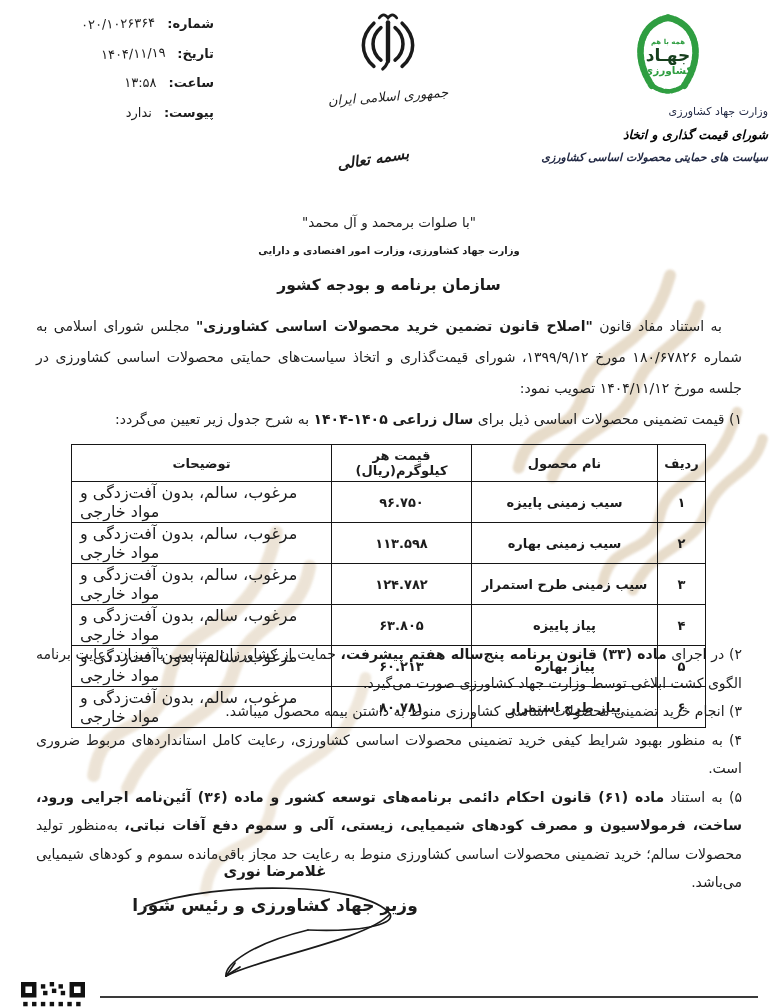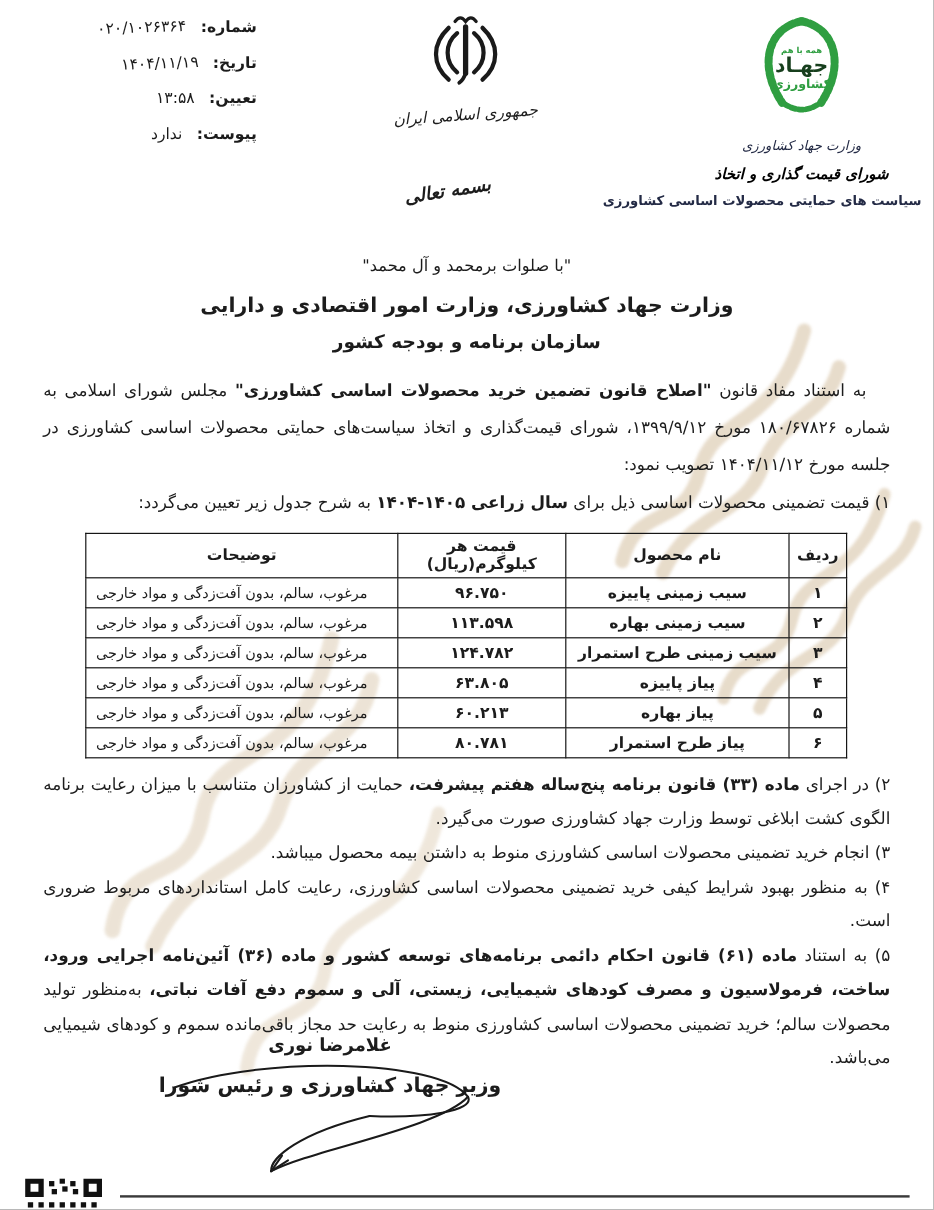--- a/index.html
+++ b/index.html
@@ -15,50 +15,50 @@
   .meta{position:absolute; top:16px; left:14px; width:200px; direction:rtl;}
   .meta-row{display:flex; align-items:baseline; gap:12px; height:29.5px; justify-content:flex-start;}
   .meta-row .lbl{font-weight:bold; font-size:13px; white-space:nowrap;}
   .meta-row .val{font-size:13px; white-space:nowrap; transform:rotate(-2deg);}
   
   .emblem{position:absolute; top:10px; left:318px; width:140px; text-align:center;}
   .emblem .country{font-size:13px; font-style:italic; margin-top:1px; transform:rotate(-4deg); white-space:nowrap;}
   .besmellah{position:absolute; top:150px; left:328px; width:90px; text-align:center;
     font-size:15px; font-weight:bold; font-style:italic; transform:rotate(-9deg);}
   
-  .logo-block{position:absolute; top:8px; right:10px; width:200px; text-align:center;}
+  .logo-block{position:absolute; top:8px; right:10px; width:200px; text-align:right;}
   .wreath{position:relative; width:88px; height:94px; margin:0 auto;}
   .wreath .inner{position:absolute; inset:0; display:flex; flex-direction:column; align-items:center; justify-content:center; padding-top:4px;}
   .wreath .motto{font-size:7px; color:#2f9e41; font-weight:bold;}
   .wreath .nm1{font-size:17px; font-weight:bold; color:#173f1d; line-height:1.1; letter-spacing:1px;}
   .wreath .nm2{font-size:10.5px; font-weight:bold; color:#2f9e41;}
-  .logo-block .ministry{font-size:11px; font-style:italic; color:#232a45; margin-top:13px;}
+  .logo-block .ministry{font-size:11px; color:#232a45; margin-top:3px;}
   .logo-block .council1{font-size:12.5px; font-style:italic; font-weight:bold; color:#000000; margin-top:9px;}
-  .logo-block .council2{font-size:11px; font-weight:bold; color:#232a45; margin-top:9px; white-space:nowrap;}
+  .logo-block .council2{font-size:11px; font-style:italic; font-weight:bold; color:#232a45; margin-top:9px; white-space:nowrap;}
   
   .salutation{position:absolute; top:214px; left:0; width:100%; text-align:center; font-size:13.5px;}
-  .recipient1{position:absolute; top:245px; left:0; width:100%; text-align:center; font-size:17px; font-weight:bold;}
+  .recipient1{position:absolute; top:245px; left:0; width:100%; text-align:center; font-size:10px; font-weight:bold;}
   .recipient2{position:absolute; top:276px; left:0; width:100%; text-align:center; font-size:15.5px; font-weight:bold;}
   
   .flow{position:absolute; right:36px; left:36px; text-align:justify; font-size:14px; line-height:31px;}
   .flow1{top:311px;}
   .flow2{top:640px; line-height:28.5px;}
   .flow p{margin:0; padding:0;}
   .flow p.indent{text-indent:20px;}
   .flow b{font-weight:bold;}
   
   .price-table{position:absolute; top:444px; right:72px; left:72px; border-collapse:collapse;
     width:634px; table-layout:fixed; direction:rtl;}
   .price-table th,.price-table td{border:1.4px solid #161616; text-align:center; overflow:hidden;}
   .price-table th{font-size:13px; font-weight:bold; height:32px; padding:2px 3px;}
   .price-table td{height:22px; padding:1px 3px;}
   .price-table td.c0{font-weight:bold; font-size:13px;}
   .price-table td.c1{font-weight:bold; font-size:13px;}
   .price-table td.c2{font-weight:bold; font-size:13px;}
-  .price-table td.c3{font-size:12px; text-align:left; padding-left:8px;}
+  .price-table td.c3{font-size:16px; text-align:left; padding-left:8px;}
   .col-rank{width:48px;} .col-name{width:186px;} .col-price{width:140px;} .col-desc{width:260px;}
   
   .signature{position:absolute; top:862px; left:105px; width:340px; text-align:center;}
   .signature .sig-name{font-size:15px; font-weight:bold;}
   .signature .sig-title{font-size:17px; font-weight:bold; margin-top:15px;}
   .scribble{position:absolute; top:878px; left:128px; width:300px; height:108px;}
   
   .qr{position:absolute; top:982px; left:20px; width:66px; height:64px;}
   .footer-line{position:absolute; top:996px; left:100px; right:20px; height:2.4px; background:#3a3a3a;}
 </style>
@@ -94,21 +94,21 @@
   <div class="meta">
     <div class="meta-row">
       <span class="lbl">شماره:</span>
       <span class="val">۰۲۰/۱۰۲۶۳۶۴</span>
     </div>
     <div class="meta-row">
       <span class="lbl">تاریخ:</span>
       <span class="val">۱۴۰۴/۱۱/۱۹</span>
     </div>
     <div class="meta-row">
-      <span class="lbl">تعیین:</span>
+      <span class="lbl">ساعت:</span>
       <span class="val" style="transform:none;">۱۳:۵۸</span>
     </div>
     <div class="meta-row">
       <span class="lbl">پیوست:</span>
       <span class="val" style="transform:none;">ندارد</span>
     </div>
   </div>
 
   <div class="emblem">
     <svg width="58" height="74" viewBox="0 0 64 84">

